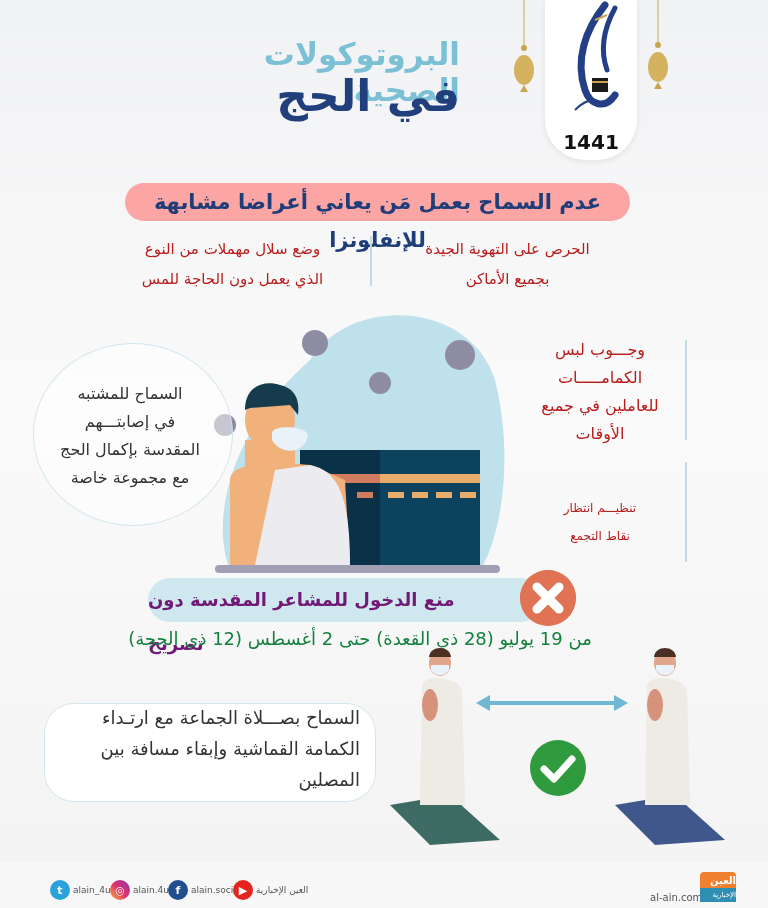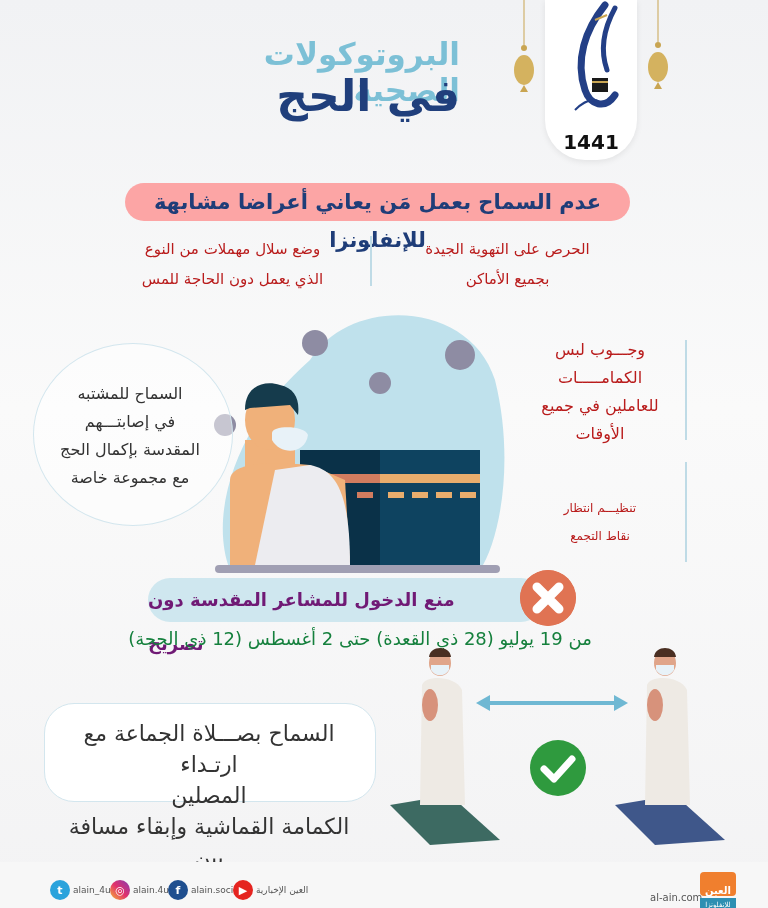--- a/index.html
+++ b/index.html
@@ -68,22 +68,22 @@
   .circle-text {
     left: 45px; top: 380px; width: 170px; text-align: center; direction: rtl;
     font-size: 16px; color: #333; line-height: 28px;
   }
 
   .prayer-box {
     left: 44px; top: 703px; width: 332px; height: 99px;
     border: 1.5px solid #d3e6ee; border-radius: 30px; background: #fff;
   }
   .prayer-text {
-    left: 58px; top: 718px; width: 302px; text-align: center; direction: rtl;
-    font-size: 22px; color: #333; line-height: 31px;
+    left: 58px; top: 702px; width: 302px; text-align: right; direction: rtl;
+    font-size: 18px; color: #333; line-height: 31px;
   }
 
   .footer {
     left: 0; top: 862px; width: 768px; height: 46px; background: #f7f7f7;
   }
   .social { display: flex; align-items: center; font-size: 9px; color: #555; }
   .social .ic {
     width: 20px; height: 20px; border-radius: 50%; margin-right: 3px;
     display: flex; align-items: center; justify-content: center; color: #fff; font-size: 11px; font-weight: bold;
   }
@@ -185,22 +185,22 @@
 <div class="abs pill-ban">منع الدخول للمشاعر المقدسة دون تصريح</div>
 <svg class="abs x-icon" viewBox="0 0 56 56">
   <circle cx="28" cy="28" r="28" fill="#e07353"></circle>
   <path d="M17 17 L39 39 M39 17 L17 39" stroke="#fff" stroke-width="9" stroke-linecap="round"></path>
 </svg>
 <div class="abs date-line">من 19 يوليو (28 ذي القعدة) حتى 2 أغسطس (12 ذي الحجة)</div>
 
 <div class="abs prayer-box"></div>
 <div class="abs prayer-text">
   <div>السماح بصـــلاة الجماعة مع ارتـداء</div>
+  <div>الكمامة القماشية وإبقاء مسافة بين</div>
   <div>المصلين</div>
-  <div>الكمامة القماشية وإبقاء مسافة بين</div>
 </div>
 
 <svg class="abs" style="left:380px;top:645px" width="360" height="200" viewBox="0 0 360 200">
   <path d="M10 160 L70 150 L120 195 L50 200 Z" fill="#3d6a62"></path>
   <path d="M235 160 L295 150 L345 195 L275 200 Z" fill="#3f578a"></path>
 
   <ellipse cx="60" cy="18" rx="11" ry="13" fill="#e0a58a"></ellipse>
   <path d="M49 12 C50 0, 70 0, 71 12 Z" fill="#4a2f22"></path>
   <path d="M51 25 C55 32, 65 32, 69 25 L69 20 L51 20 Z" fill="#e8f2f8"></path>
   <path d="M42 40 C45 30, 75 30, 82 45 L85 160 L40 160 Z" fill="#eeeae4"></path>
@@ -234,16 +234,16 @@
 </div>
 <div class="abs social" style="left:168px;top:880px;">
   <span class="ic" style="background:#1f4f8f">f</span>
   <span>alain.social</span>
 </div>
 <div class="abs social" style="left:233px;top:880px;">
   <span class="ic" style="background:#e52420">▶</span>
   <span style="direction:rtl">العين الإخبارية</span>
 </div>
 <div class="abs" style="left:650px;top:892px;font-size:10px;color:#555;">al-ain.com</div>
-<div class="abs" style="left:700px;top:872px;width:36px;height:24px;background:#f07f2e;border-radius:4px;color:#fff;text-align:center;font-size:10px;line-height:14px;padding-top:12px;">
+<div class="abs" style="left:700px;top:872px;width:36px;height:24px;background:#f07f2e;border-radius:4px;color:#fff;text-align:right;font-size:10px;line-height:14px;padding-top:2px;">
   <div style="font-weight:bold">العين</div>
-  <div style="font-size:7px;background:#2e8fb2">للإنفلونزا</div>
+  <div style="font-size:7px;background:#2e8fb2">الإخبارية</div>
 </div>
 
 </body></html>

